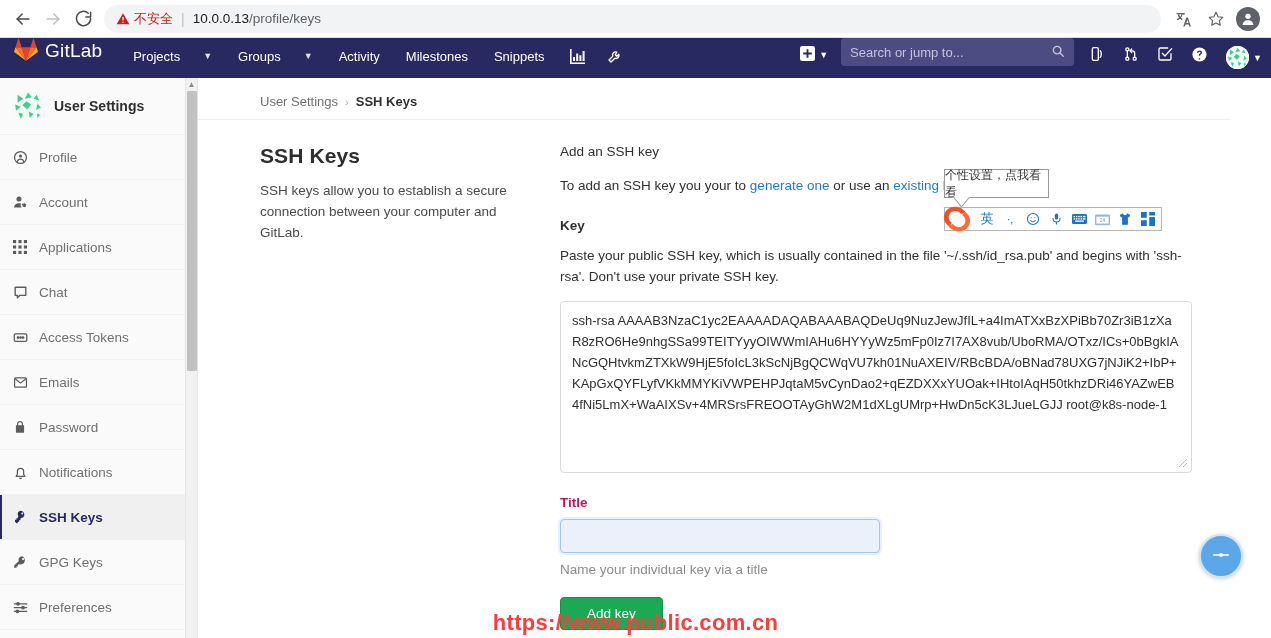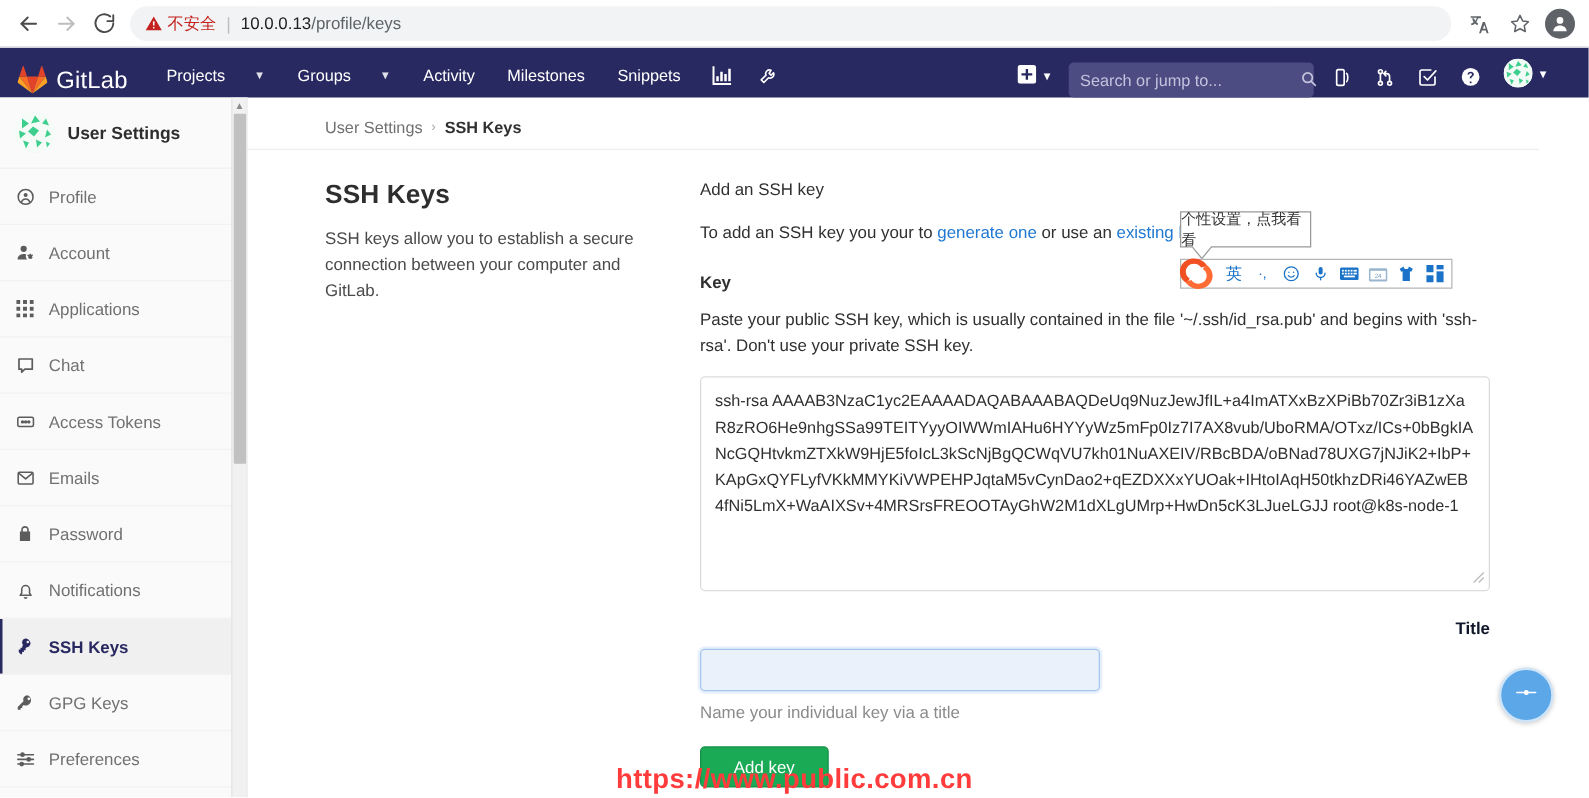--- a/index.html
+++ b/index.html
@@ -62,40 +62,40 @@
     background: #5f6368;
     display: flex; align-items: center; justify-content: center;
     color: #fff;
   }
 
   
   .gl-navbar {
     height: 40px;
     background: #292961;
     display: flex;
-    align-items: flex-end;
-    padding: 0 23px 0 8px;
+    align-items: flex-start;
+    padding: 0 0 0 8px;
     color: #fff;
     font-size: 13px;
   }
   .gl-logo-wrap {
     display: flex; align-items: center; gap: 7px;
     margin-right: 18px; padding-left: 6px;
   }
   .gl-logo-text { font-size: 19px; font-weight: 400; letter-spacing: .2px; }
   .gl-nav-items { display: flex; align-items: center; gap: 0; }
   .gl-nav-item {
     color: #fff; padding: 10px 13px; display: flex; align-items: center; gap: 23px;
     font-size: 13px; white-space: nowrap;
   }
   .gl-nav-item .caret { font-size: 9px; opacity: .85; }
   .gl-nav-icon-item { padding: 10px 11px; display: flex; align-items: center; }
   .gl-spacer { flex: 1 1 auto; }
   .gl-search {
-    width: 196px; height: 28px;
+    width: 233px; height: 28px;
     background: #4c4c82;
     border-radius: 4px;
     display: flex; align-items: center;
     padding: 0 9px;
     margin: 0 6px 0 4px;
   }
   .gl-search input {
     flex: 1 1 auto; background: transparent; border: none; outline: none;
     color: #fff; font-size: 13px; font-family: inherit;
   }
@@ -216,23 +216,22 @@
     word-break: break-all;
     background: #fff;
     display: block;
   }
   .resize-grip {
     position: absolute;
     width: 14px; height: 14px;
     pointer-events: none;
   }
   .title-label {
-    font-size: 13.5px; font-weight: bold; color: #0f172a;
+    font-size: 13.5px; font-weight: bold; color: #be185d;
     margin: 22px 0 9px;
-    text-align: right;
   }
   .title-input {
     width: 320px; height: 34px;
     border: 1px solid #a4c6ec;
     border-radius: 4px;
     background: #eaf1fb;
     padding: 0 11px;
     font-size: 13.5px;
     color: #303030;
     font-family: inherit;

